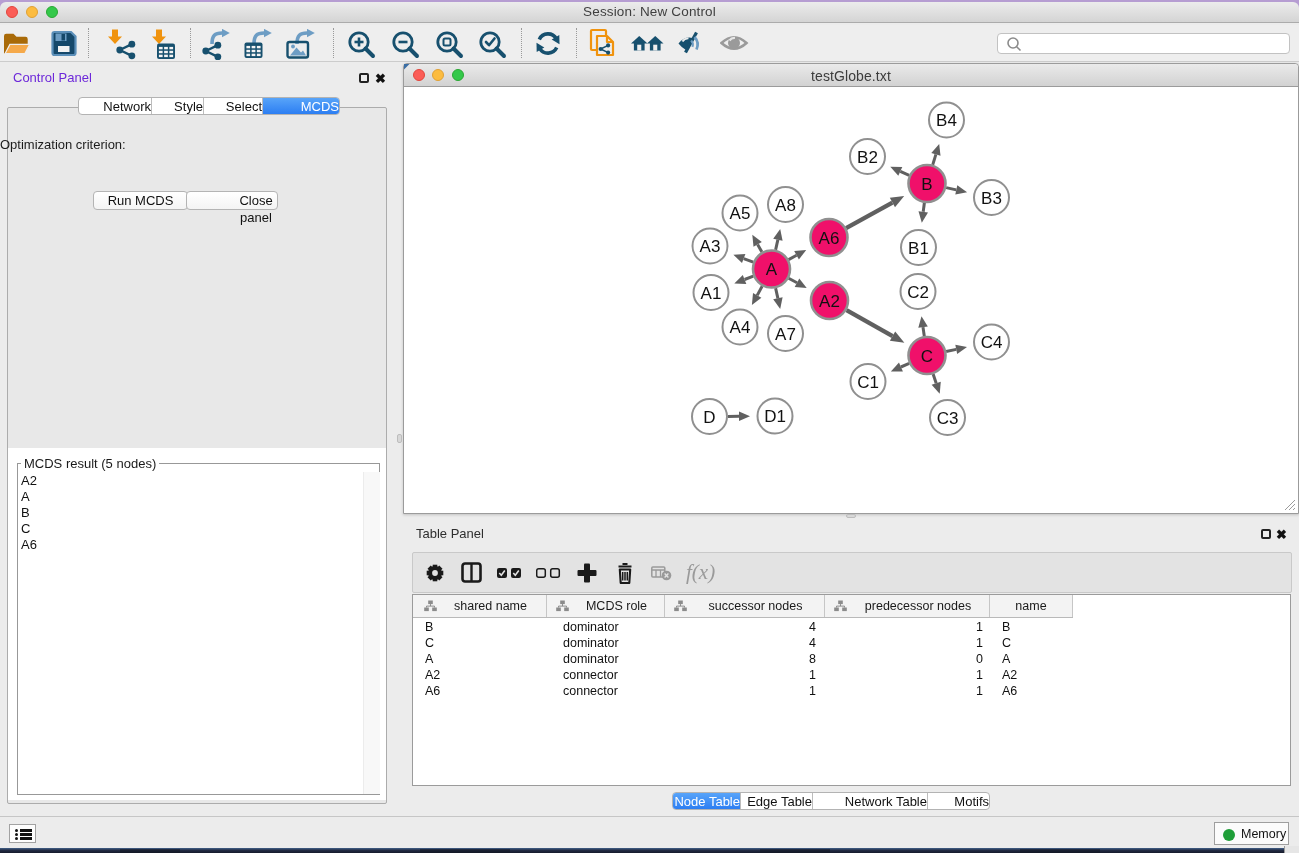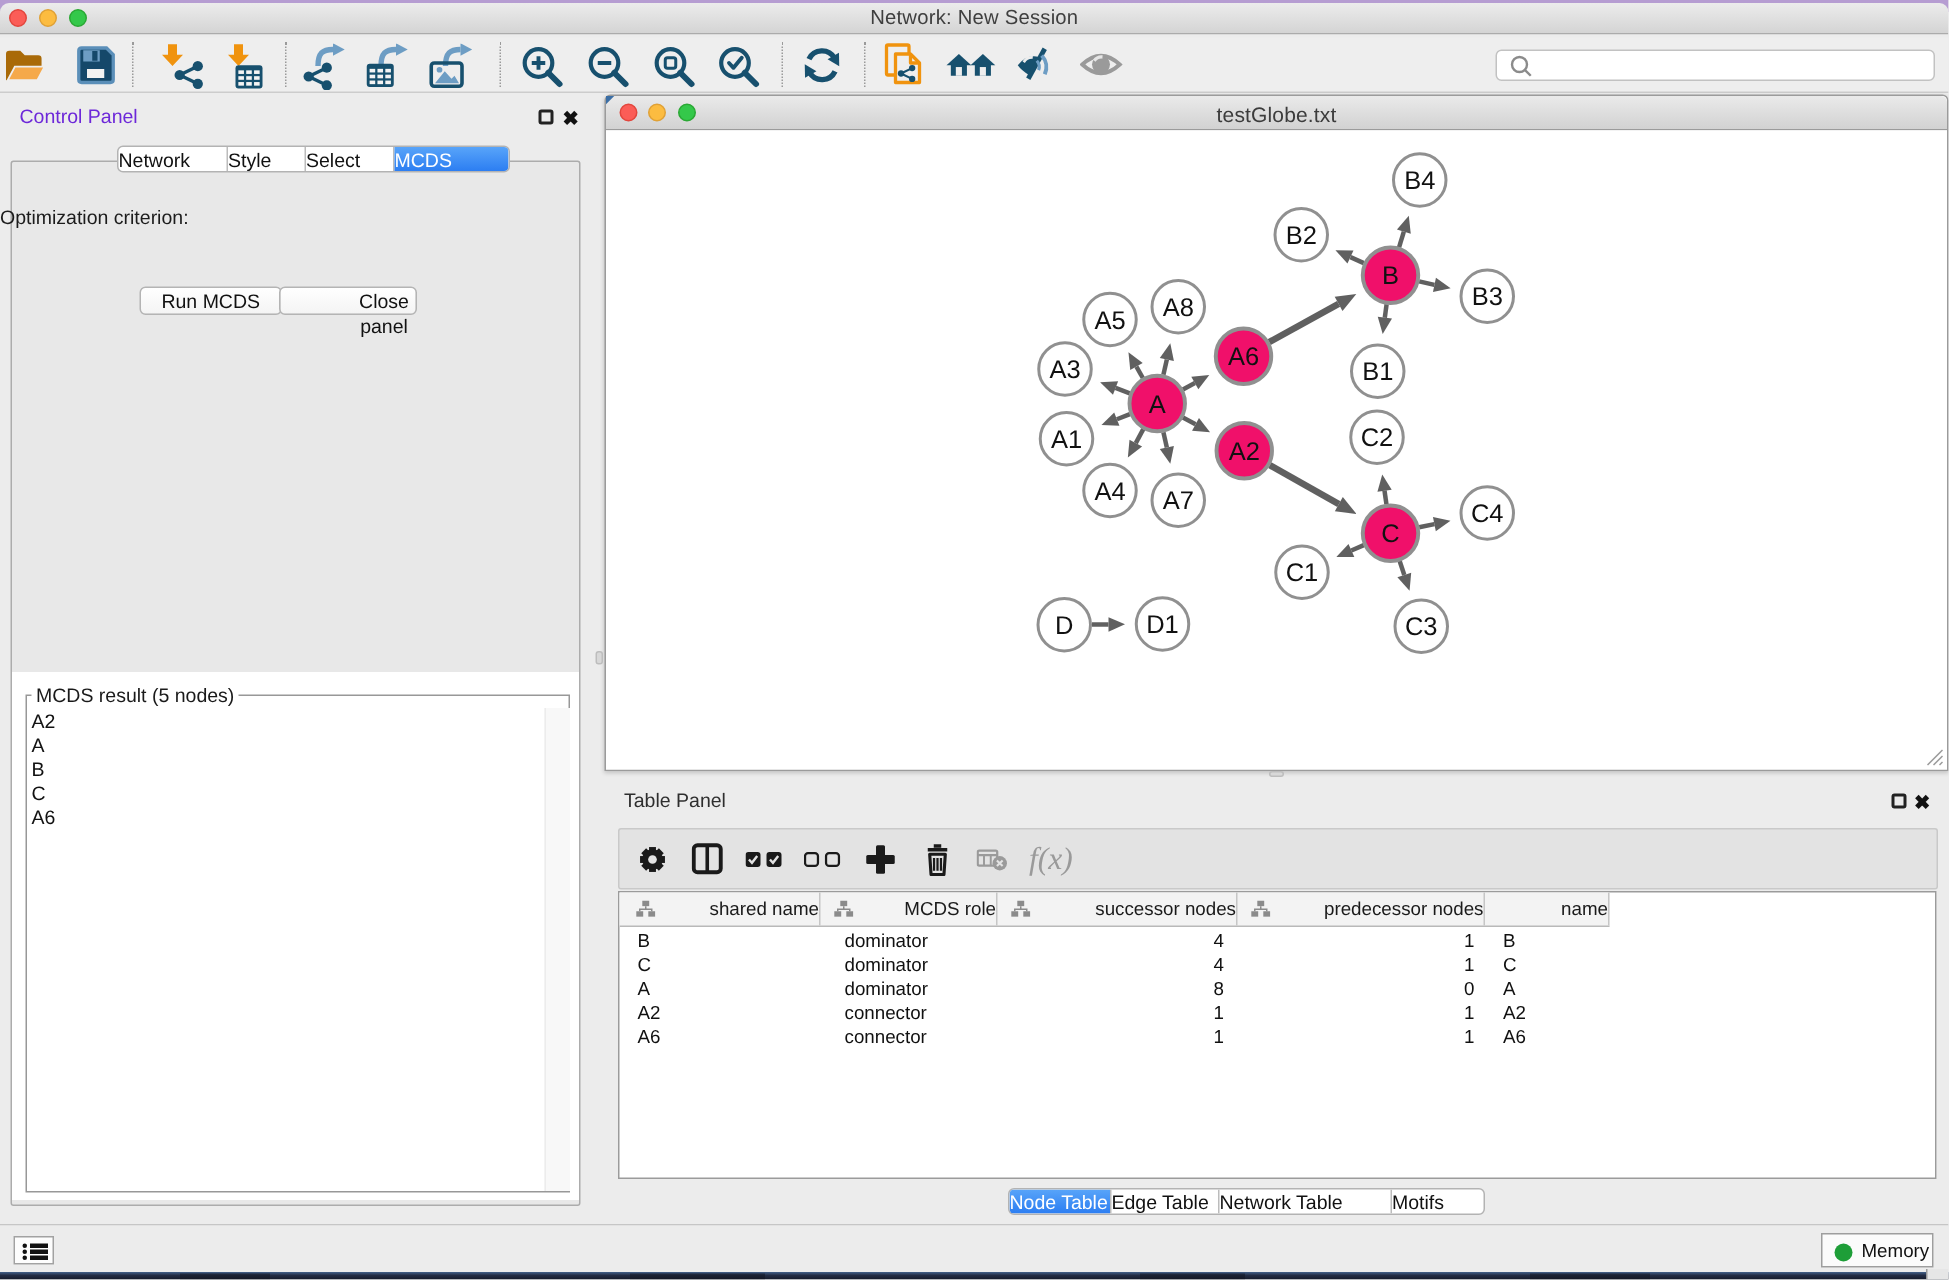--- a/index.html
+++ b/index.html
@@ -23,21 +23,21 @@
 #search { position:absolute; left:997px; top:8px; width:293px; height:21px; background:#fff;
   border:1px solid #c2c2c2; border-radius:4px;}
 
 #content { left:0; top:62px; width:1299px; height:754px; background:#ececec; }
 
 #cpTitle { left:13px; top:8px; font-size:13px; color:#6d28d9;}
 .winbtn-sq { position:absolute; width:10px; height:10px; border:2px solid #222; border-radius:2px;}
 .winbtn-x { position:absolute; font-size:13px; font-weight:bold; color:#111; line-height:12px;}
 #cpBox { left:7px; top:45px; width:380px; height:697px; background:#e8e8e8; border:1px solid #acacac; border-radius:2px;}
 .seg { position:absolute; display:flex; height:18px; background:#fff; border:1px solid #b3b3b3; border-radius:4px; overflow:hidden;}
-.seg div { font-size:13px; line-height:17px; text-align:left; color:#111; border-right:1px solid #bcbcbc;}
+.seg div { font-size:13px; line-height:17px; text-align:right; color:#111; border-right:1px solid #bcbcbc;}
 .seg div:last-child { border-right:none;}
 .seg div.sel { background:linear-gradient(#58a4f9,#2c7ef2); color:#fff;}
 #optLabel { left:0; top:75px; width:394px; font-size:13px; color:#1c1c1c;}
 #combo { left:43px; top:96px; width:311px; height:21px; background:#fff; border:1px solid #b6b6b6; border-radius:4px;}
 #combo .txt { position:absolute; left:12px; top:2px; font-size:13px; color:#111;}
 #combo .cap { position:absolute; right:-1px; top:-1px; width:21px; height:21px; border-radius:0 4px 4px 0;
   background:linear-gradient(#6aacfa,#2e7ff3);}
 .btn { position:absolute; height:19px; background:linear-gradient(#ffffff,#f4f4f4); border:1px solid #b4b4b4;
   border-radius:4px; font-size:13px; color:#111; text-align:center; line-height:17px;}
 #mcdsWhite { left:8px; top:386px; width:378px; height:352px; background:#fff;}
@@ -52,42 +52,42 @@
 #nettb { position:absolute; left:0; top:0; width:894px; height:23px;
   background:linear-gradient(#eaeaea,#d2d2d2); border-bottom:1px solid #9b9b9b; border-radius:4px 4px 0 0;}
 #nettb .title { width:100%; text-align:center; font-size:14px; letter-spacing:0.1px; color:#3c3c3c; line-height:25px;}
 #netcanvas { position:absolute; left:0; top:23px; width:894px; height:426px; background:#fff;}
 
 #tpTitle { left:416px; top:464px; font-size:13px; color:#2e2e2e;}
 #tptb { left:412px; top:490px; width:880px; height:41px; background:#e3e3e3; border:1px solid #c9c9c9; border-radius:2px;}
 #tbl { left:412px; top:532px; width:879px; height:192px; background:#fff; border:1px solid #9b9b9b; font-size:13px;}
 .hrow { position:absolute; left:0; top:0; height:23px; background:#f3f3f3; border-bottom:1px solid #b9b9b9;}
 .hcell { position:absolute; top:0; height:22px; border-right:1px solid #c6c6c6; }
-.hcell span { position:absolute; top:4px; left:22px; right:0; text-align:right; font-size:12.5px; color:#1a1a1a;}
+.hcell span { position:absolute; top:4px; left:22px; right:0; text-align:center; font-size:12.5px; color:#1a1a1a;}
 .trow { position:absolute; font-size:12.5px; color:#111;}
 
 #statusSep { left:0; top:816px; width:1299px; height:1px; background:#c6c6c6;}
 #statusbar { left:0; top:817px; width:1299px; height:31px; background:#ececec;}
 #listbtn { position:absolute; left:9px; top:7px; width:27px; height:19px; background:#fdfdfd; border:1px solid #a2a2a2;}
 #membtn { position:absolute; left:1214px; top:5px; width:75px; height:23px; background:#fbfbfb; border:1px solid #9e9e9e;}
 #membtn .dot { position:absolute; left:8px; top:5.5px; width:12px; height:12px; border-radius:50%; background:#1e9e38;}
 #membtn .t { position:absolute; left:26px; top:4px; font-size:12.5px; color:#111;}
 #deskBot { left:0; top:848px; width:1299px; height:5px; background:linear-gradient(180deg,#43618a 0%,#232c44 45%,#161b2b 100%);}
 #deskBot .tex { position:absolute; top:1px; height:4px; background:#10141f; opacity:0.5;}
 #deskNotch { left:1284px; top:846px; width:15px; height:7px; background:#e6e6e6; border-left:1px solid #9a9a9a;}
 .divh { position:absolute; background:#d8d8d8; border:1px solid #bdbdbd; border-radius:2px;}
 </style>
 </head>
 <body>
 <div class="abs" id="deskTop"></div>
 <div class="abs" id="titlebar">
   <div class="tl r" style="left:6px;top:3.5px;"></div>
   <div class="tl y" style="left:25.5px;top:3.5px;"></div>
   <div class="tl g" style="left:45.5px;top:3.5px;"></div>
-  <div class="title">Network: New Session</div>
+  <div class="title">Session: New Control</div>
 </div>
 <div class="abs" id="toolbar">
   <div class="tbsep" style="left:88px;"></div>
     <div class="tbsep" style="left:190px;"></div>
     <div class="tbsep" style="left:333px;"></div>
     <div class="tbsep" style="left:521px;"></div>
     <div class="tbsep" style="left:576px;"></div>
     <svg class="tbi" style="left:2.0px; top:5px;" width="30" height="30" viewBox="0 0 30 30">
       <path d="M2 23.5 V6 Q2 3.8 4.2 3.8 H11.5 L14.5 6.8 H23.5 Q25.7 6.8 25.7 9 V14.4 L7.9 14.4 L3.1 23.5 Z" fill="#a96a08"></path>
       <path d="M3.1 23.5 L7.9 14.4 L27.7 14.4 L22.9 23.5 Z" fill="#f5a94a" stroke="#eeeeee" stroke-width="1.2"></path>

